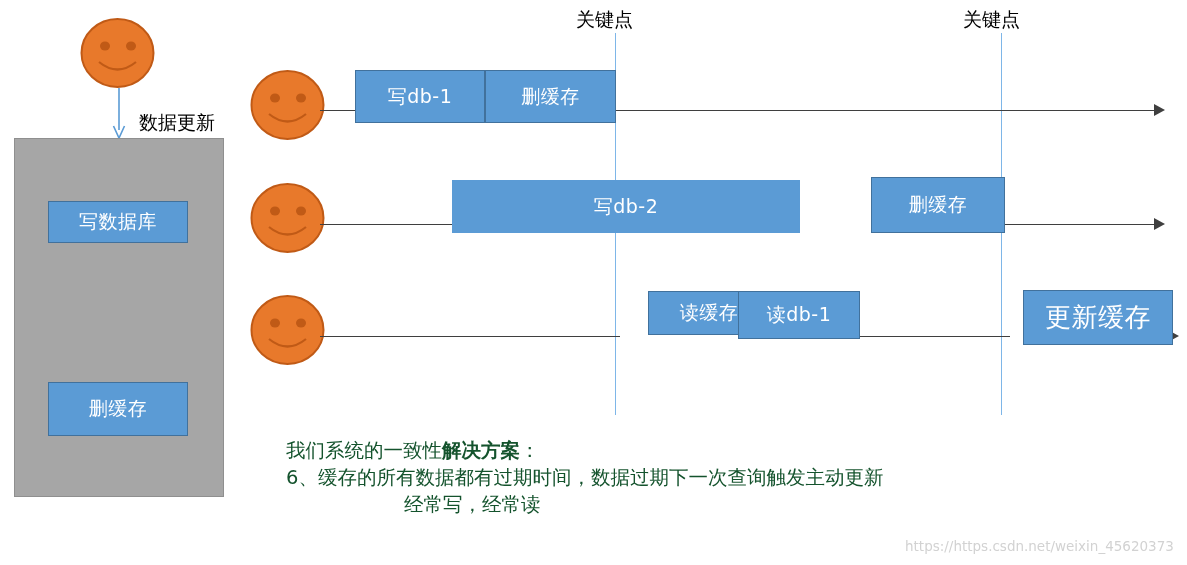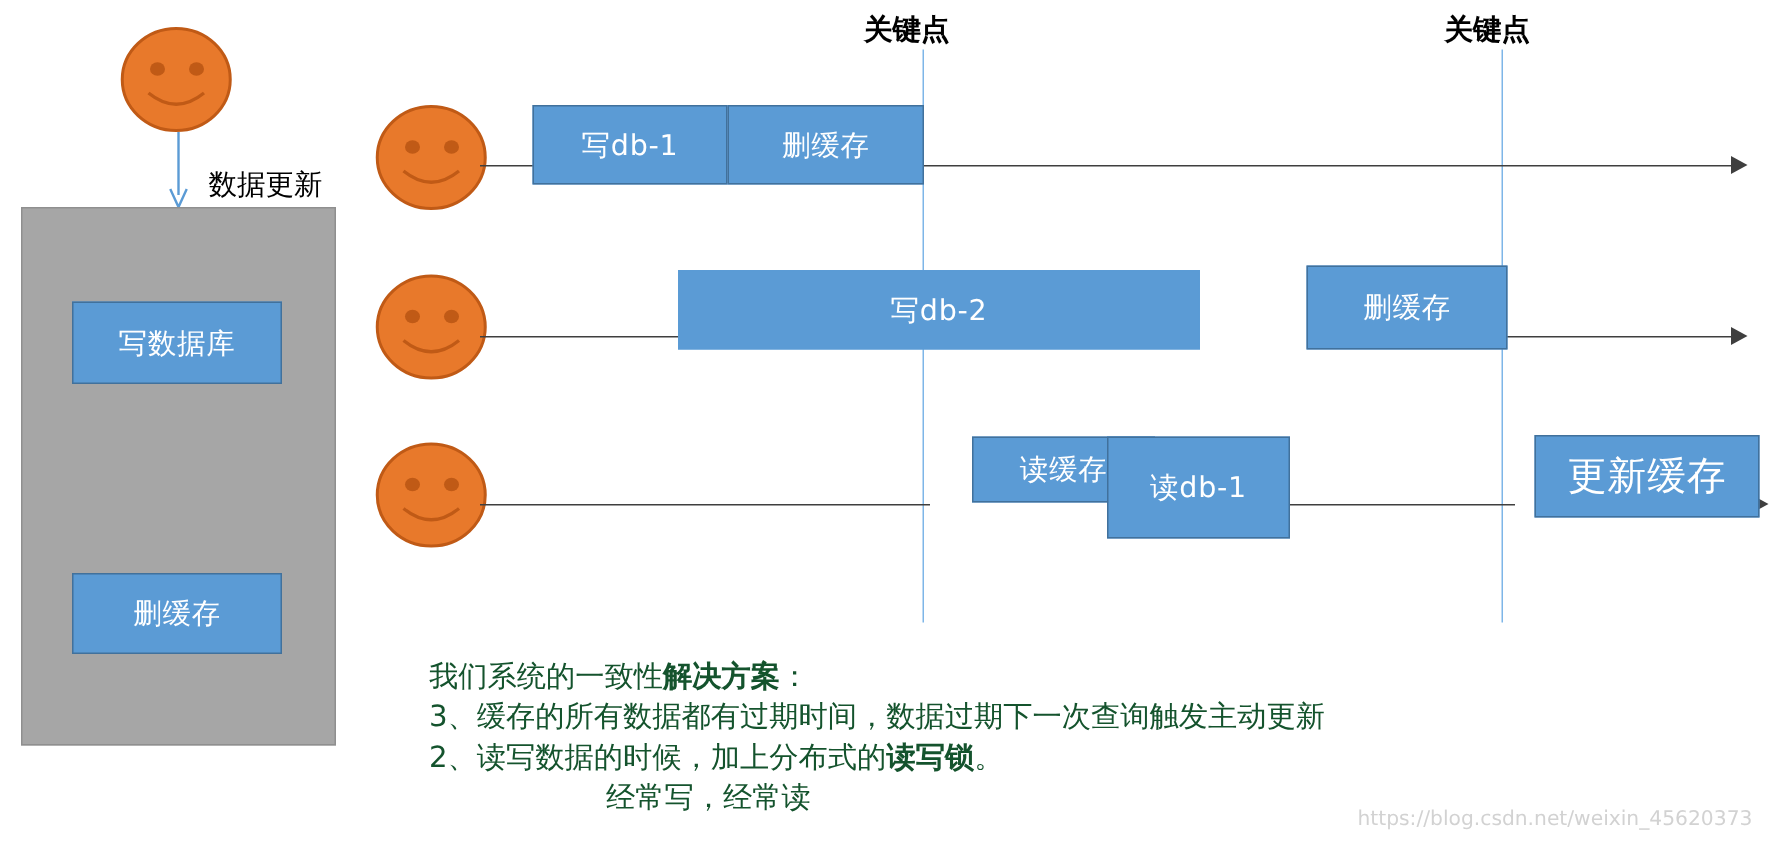--- a/index.html
+++ b/index.html
@@ -22,40 +22,40 @@
 
   
   .blue{
     background:#5b9bd5;border:1px solid #41719c;
     color:#ffffff;
     display:flex;align-items:center;justify-content:center;
     font-size:19px;letter-spacing:.5px;white-space:nowrap;
   }
   .blue.noborder{border:1px solid #5b9bd5;}
 
-  .gb-write{left:48px;top:201px;width:140px;height:55px;}
+  .gb-write{left:48px;top:201px;width:140px;height:42px;}
   .gb-del{left:48px;top:382px;width:140px;height:54px;}
 
   
   .tl-line{
     height:0;border-top:1.6px solid #3f3f3f;
   }
   .arrow-head{
     width:0;height:0;
     border-top:6px solid transparent;
     border-bottom:6px solid transparent;
     border-left:11px solid #3f3f3f;
   }
 
   
   .keyline{
     width:0;border-left:1.6px solid #7eb6e8;
   }
   .keylabel{
-    font-size:19px;color:#000;white-space:nowrap;font-weight:bold;
+    font-size:19px;color:#000;white-space:nowrap;
   }
 
   
   .smiley{width:75px;height:72px;}
 
   
   .update-label{
     font-size:19px;color:#000;white-space:nowrap;margin-left:13px;
   }
 
@@ -142,29 +142,26 @@
       <ellipse cx="51" cy="29" rx="5" ry="4.5" fill="#c05a16"></ellipse>
       <path d="M19 45 Q37.5 60 56 45" fill="none" stroke="#c05a16" stroke-width="2.2"></path>
     </svg>
   </div>
   <div class="abs tl-line" style="left:320px;top:336px;width:300px;"></div>
   <div class="abs tl-line" style="left:858px;top:336px;width:152px;"></div>
   <div class="abs tl-line" style="left:1153px;top:336px;width:18px;"></div>
   <div class="abs arrow-head" style="left:1168px;top:330px;"></div>
 
   <div class="abs blue" style="left:648px;top:291px;width:122px;height:44px;">读缓存</div>
-  <div class="abs blue" style="left:738px;top:291px;width:122px;height:68px;">读db-1</div>
+  <div class="abs blue" style="left:738px;top:291px;width:122px;height:48px;">读db-1</div>
   <div class="abs blue" style="left:1007px;top:290px;width:150px;height:55px;font-size:26px;margin-left:16px;">更新缓存</div>
 
   <div class="note">
     <div>
       <span>我们系统的一致性</span><b>解决方案</b><span>：</span>
     </div>
-    <div>3、缓存的所有数据都有过期时间，数据过期下一次查询触发主动更新</div>
-    <div>
-      <span>2、读写数据的时候，加上分布式的</span><b>读写锁</b><span>。</span>
-    </div>
+    <div>6、缓存的所有数据都有过期时间，数据过期下一次查询触发主动更新</div>
     <div class="note-center">经常写，经常读</div>
   </div>
 
-  <div class="watermark">https://blog.csdn.net/weixin_45620373</div>
+  <div class="watermark">https://https.csdn.net/weixin_45620373</div>
 
 </div>
 
 </body></html>

